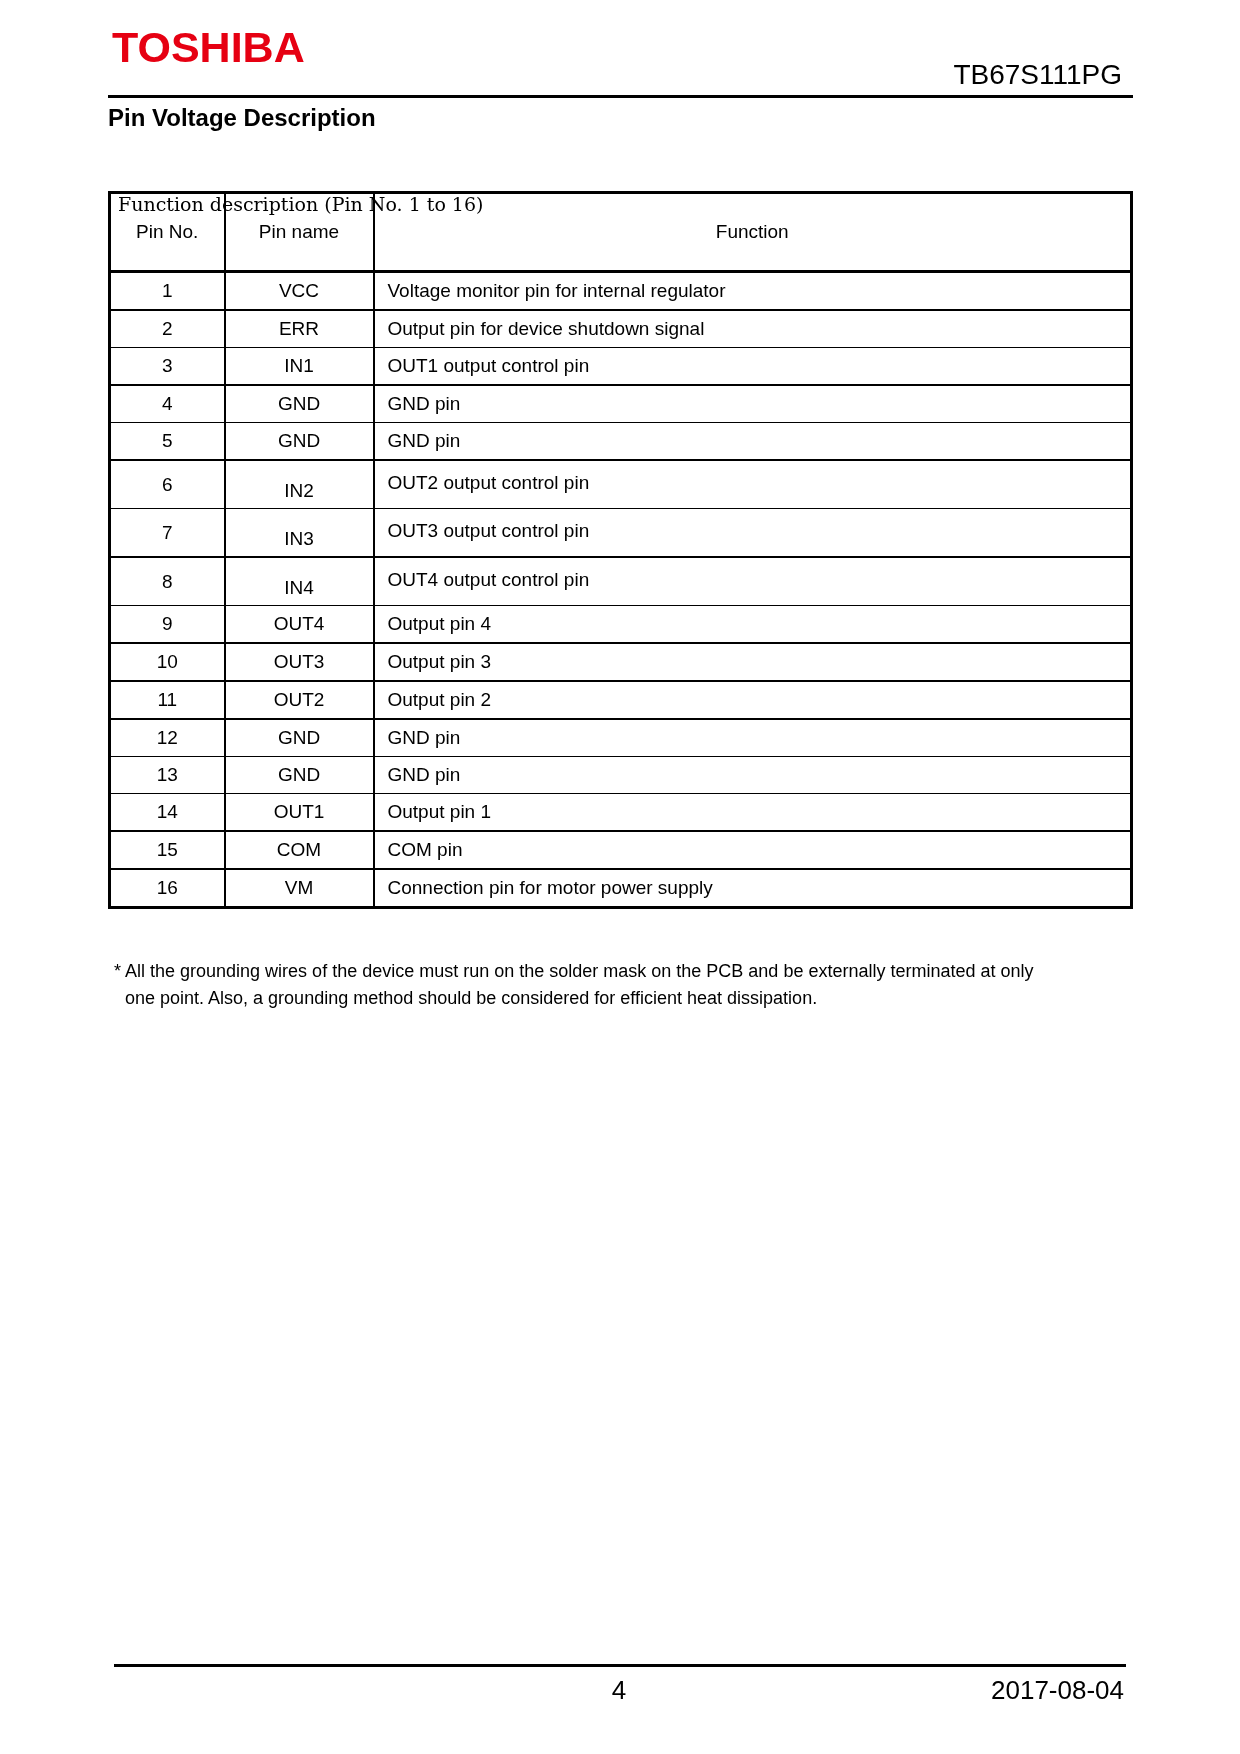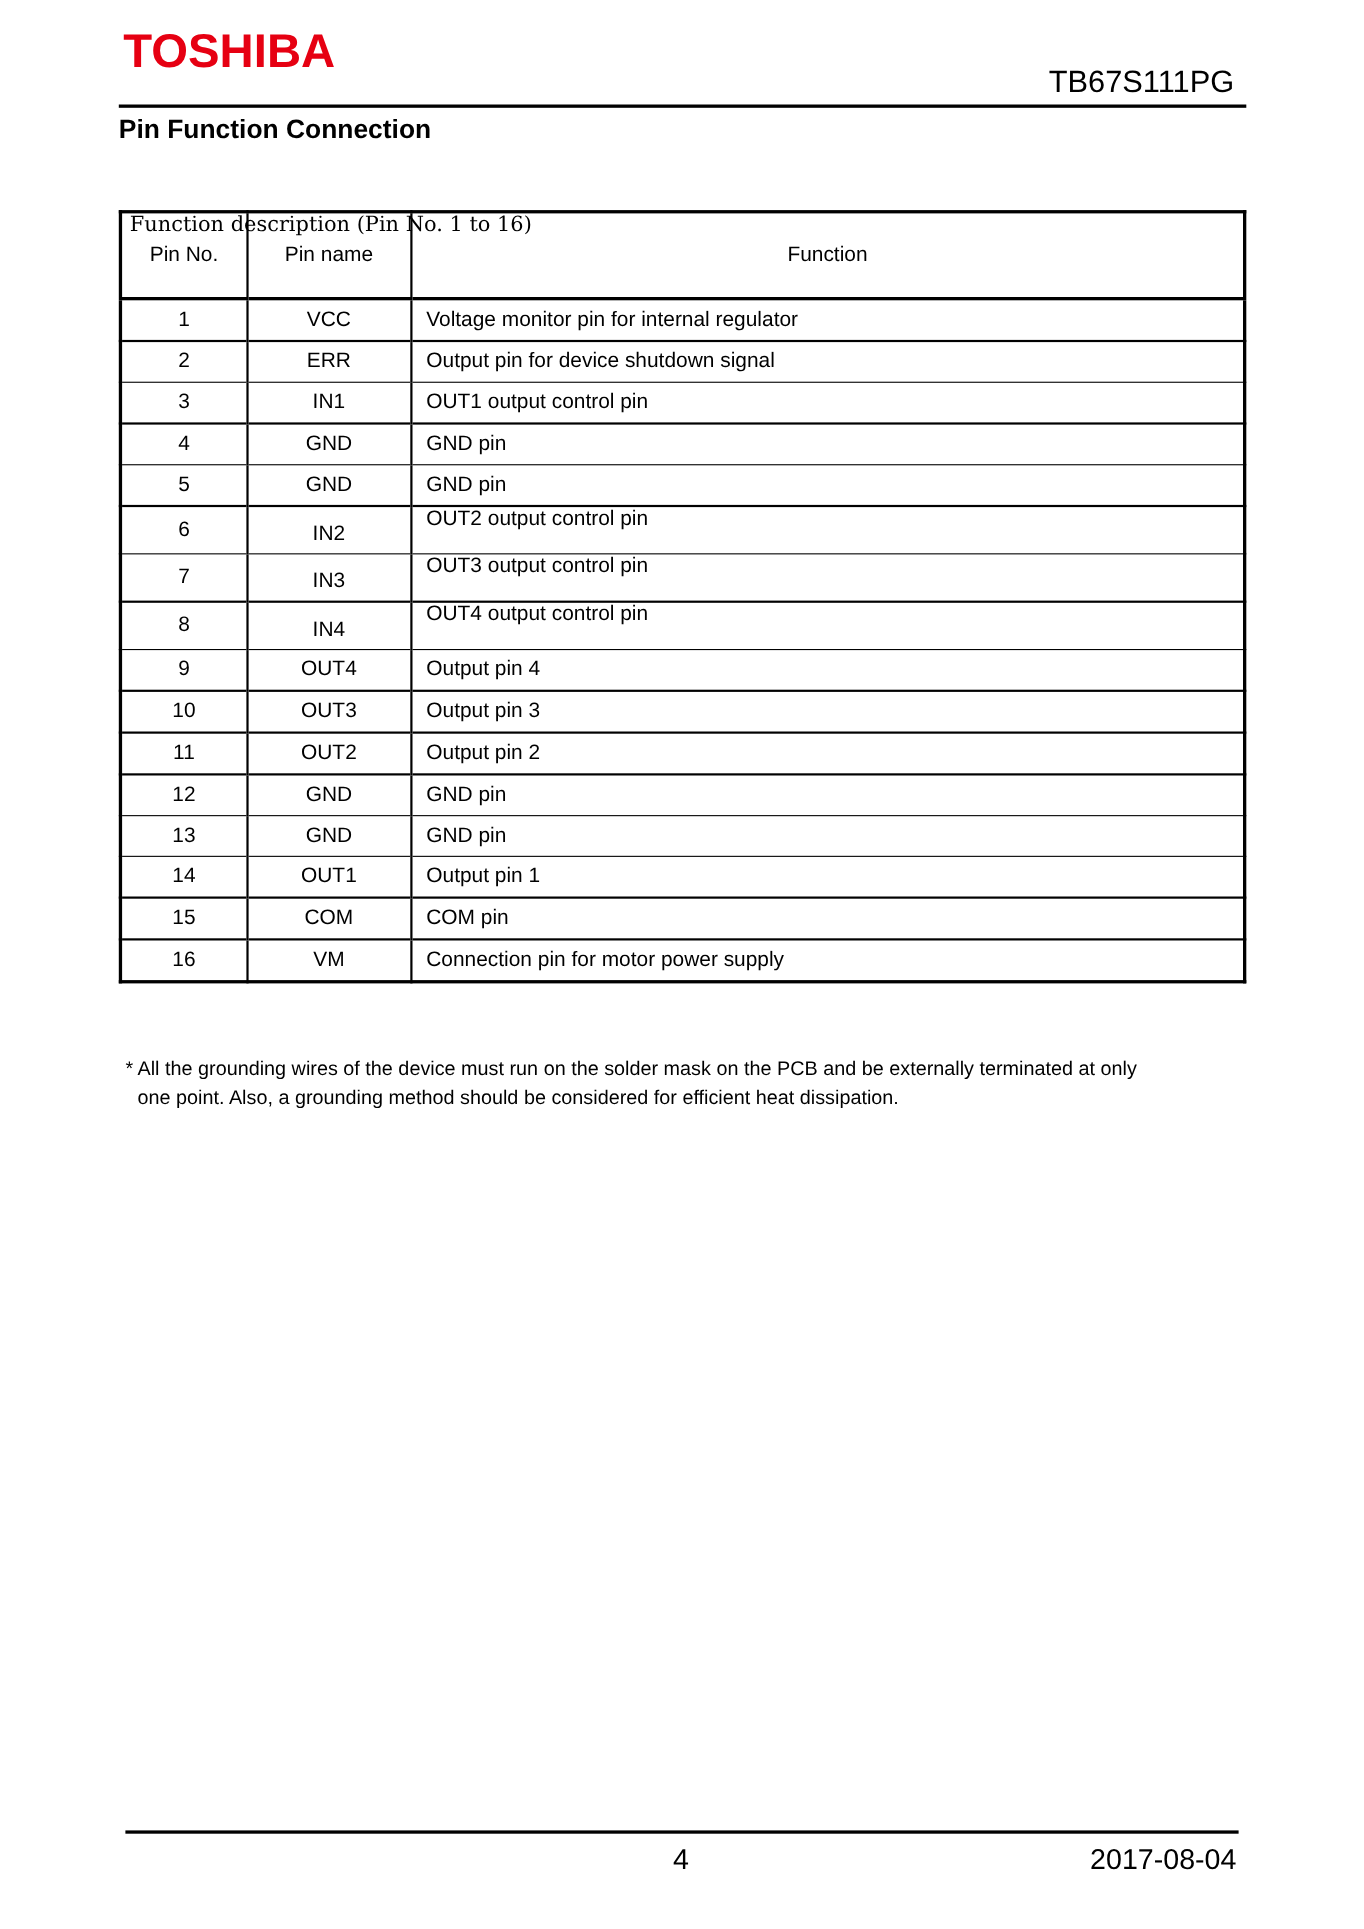--- a/index.html
+++ b/index.html
@@ -53,21 +53,21 @@
     font-size:19px;
     border-left:2px solid #000;
     border-right:2px solid #000;
     border-top:1px solid #000;
     border-bottom:0;
     vertical-align:middle;
     padding:0;
   }
   .pin-table td.cell-center { text-align:center; }
   .pin-table td.cell-fn { text-align:left; padding-left:13px; }
-  .pin-table td.vtop  { vertical-align:top; padding-top:0; }
+  .pin-table td.vtop  { vertical-align:top; padding-top:11px; }
   .pin-table td.vlow  { vertical-align:bottom; padding-bottom:6px; }
   .footnote {
     position:absolute; left:114px; top:958px; width:1020px;
     font-family:Liberation Sans, sans-serif;
     font-size:18px; line-height:27px;
     white-space:nowrap;
   }
   .footnote .fn-line2 { margin-left:11px; }
   .footer-rule {
     position:absolute; left:114px; top:1664px;
@@ -84,21 +84,21 @@
 </style>
 </head>
 <body>
 
 <div class="page">
 
   <div class="logo" style="color: rgb(230, 0, 18);">TOSHIBA</div>
   <div class="part-number">TB67S111PG</div>
   <div class="header-rule"></div>
 
-  <div class="page-title">Pin Function Connection</div>
+  <div class="page-title">Pin Voltage Description</div>
   <div class="table-caption">Function description (Pin No. 1 to 16)</div>
 
   <table class="pin-table">
     <colgroup>
       <col style="width:115px">
       <col style="width:149px">
       <col>
     </colgroup>
     <thead>
       <tr>

